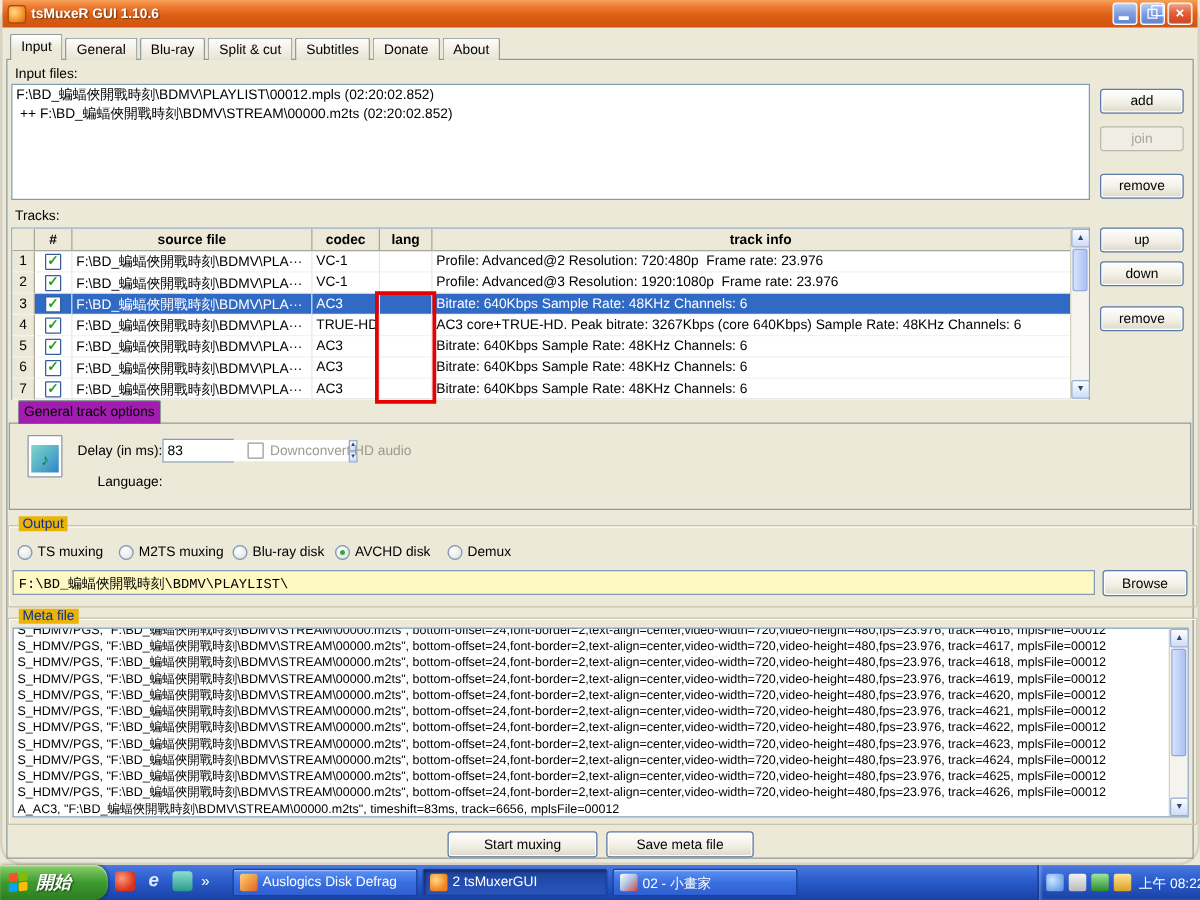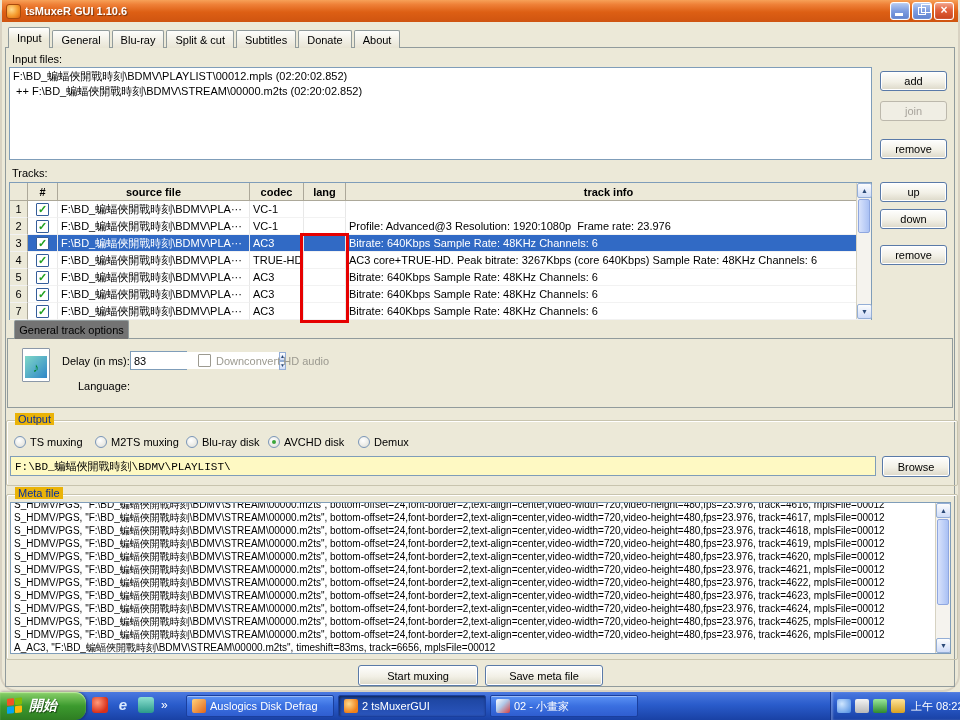--- a/index.html
+++ b/index.html
@@ -74,21 +74,21 @@
   .vscroll { position:absolute; right:0; top:0; bottom:0; width:15px; background:#f5f3ee;
              border-left:1px solid #d6d2c2; }
   .vs-arr { position:absolute; left:0; width:15px; height:15px; background:linear-gradient(#fdfdfd,#cfdcf8);
             border:1px solid #94aed6; border-radius:2px; color:#2c4a78; font-size:7px; line-height:13px;
             text-align:center; }
   .vs-arr.up { top:0; } .vs-arr.down { bottom:0; }
   .vs-thumb { position:absolute; left:1px; width:12px; background:linear-gradient(90deg,#d8e2fb,#aac1f4);
               border:1px solid #8fa7e0; border-radius:2px; }
 
   
-  .gto-tab { position:absolute; left:12px; top:320px; width:115px; height:19px; background:#737373;
+  .gto-tab { position:absolute; left:12px; top:320px; width:115px; height:19px; background:#a21caf;
              border:1px solid #919b9c; border-bottom:none; border-radius:2px 2px 0 0; display:flex;
              align-items:center; justify-content:center; z-index:2; }
   .gto-panel { position:absolute; left:5px; top:338px; width:946px; height:70px; background:#ece9d8;
                border:1px solid #919b9c; }
   .audio-icon { position:absolute; left:20px; top:348px; width:28px; height:34px; background:#fff;
                 border:1px solid #8b98a8; border-radius:1px; display:flex; align-items:flex-end;
                 justify-content:center; }
   .audio-icon .art { width:22px; height:22px; margin-bottom:3px; background:linear-gradient(135deg,#7fd8c8,#2f86c8);
                      display:flex; align-items:center; justify-content:center; color:#083; font-size:13px; }
   .spin-box { position:absolute; left:128px; top:351px; width:57px; height:19px; border:1px solid #7f9db9;
@@ -215,20 +215,21 @@
         <div class="th col-lng">lang</div>
         <div class="th col-inf" style="border-right:none;">track info</div>
       </div>
 
       <div class="trow">
         <div class="c col-rn">1</div>
         <div class="c col-cb"><span class="xpcheck">✓</span></div>
         <div class="c col-src">F:\BD_蝙蝠俠開戰時刻\BDMV\PLA···</div>
         <div class="c col-cod">VC-1</div>
         <div class="c col-lng"></div>
+        <div class="c col-inf">Profile: Advanced@2 Resolution: 720:480p  Frame rate: 23.976</div>
       </div>
       <div class="trow">
         <div class="c col-rn">2</div>
         <div class="c col-cb"><span class="xpcheck">✓</span></div>
         <div class="c col-src">F:\BD_蝙蝠俠開戰時刻\BDMV\PLA···</div>
         <div class="c col-cod">VC-1</div>
         <div class="c col-lng"></div>
         <div class="c col-inf">Profile: Advanced@3 Resolution: 1920:1080p  Frame rate: 23.976</div>
       </div>
       <div class="trow sel">

